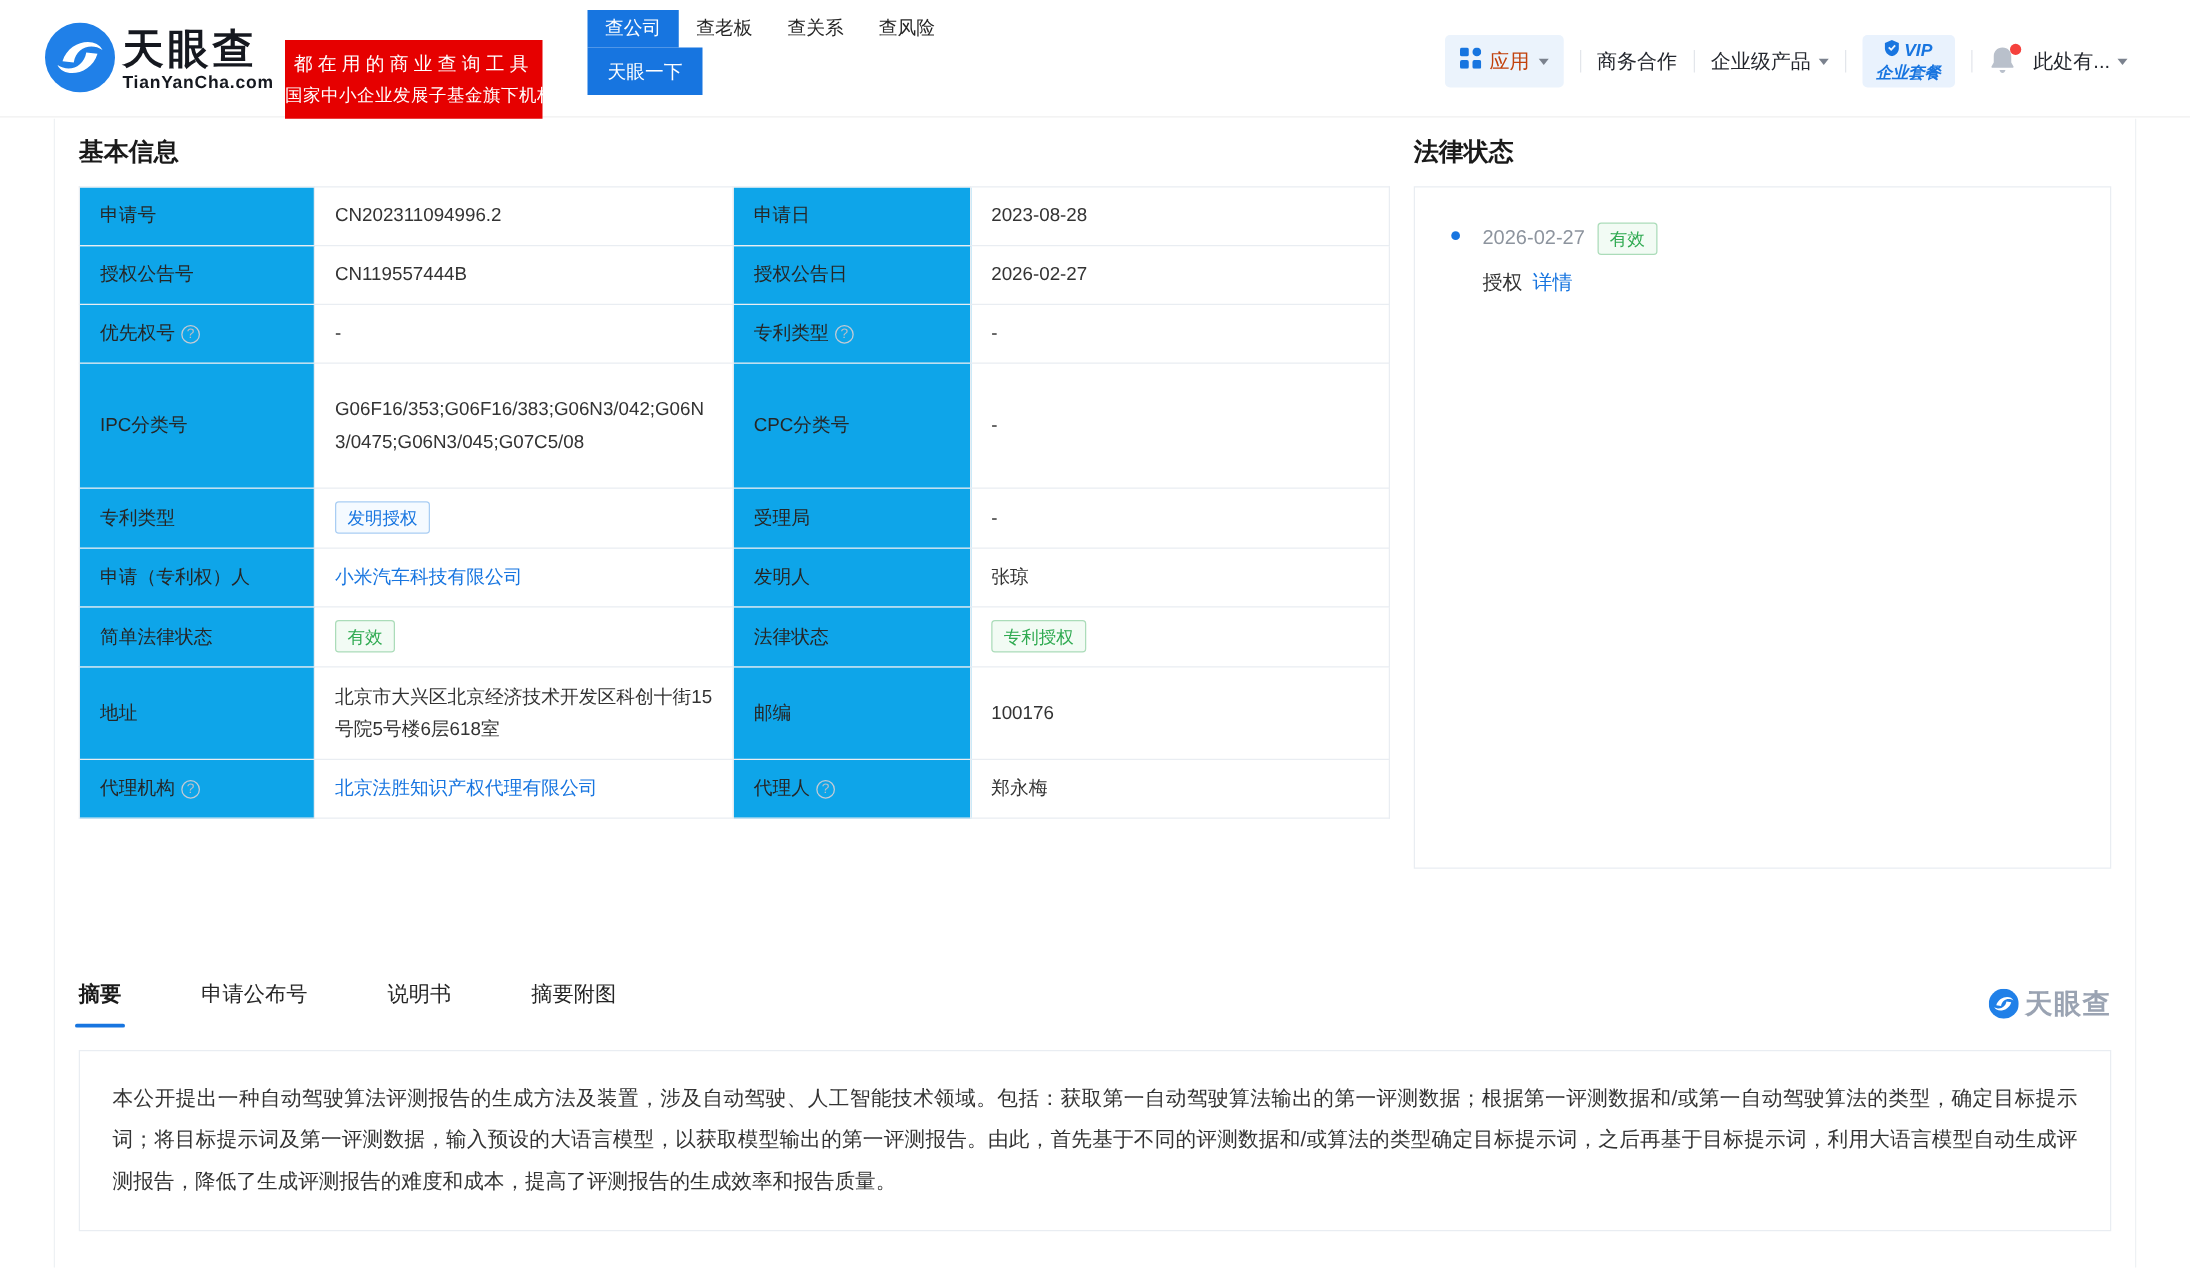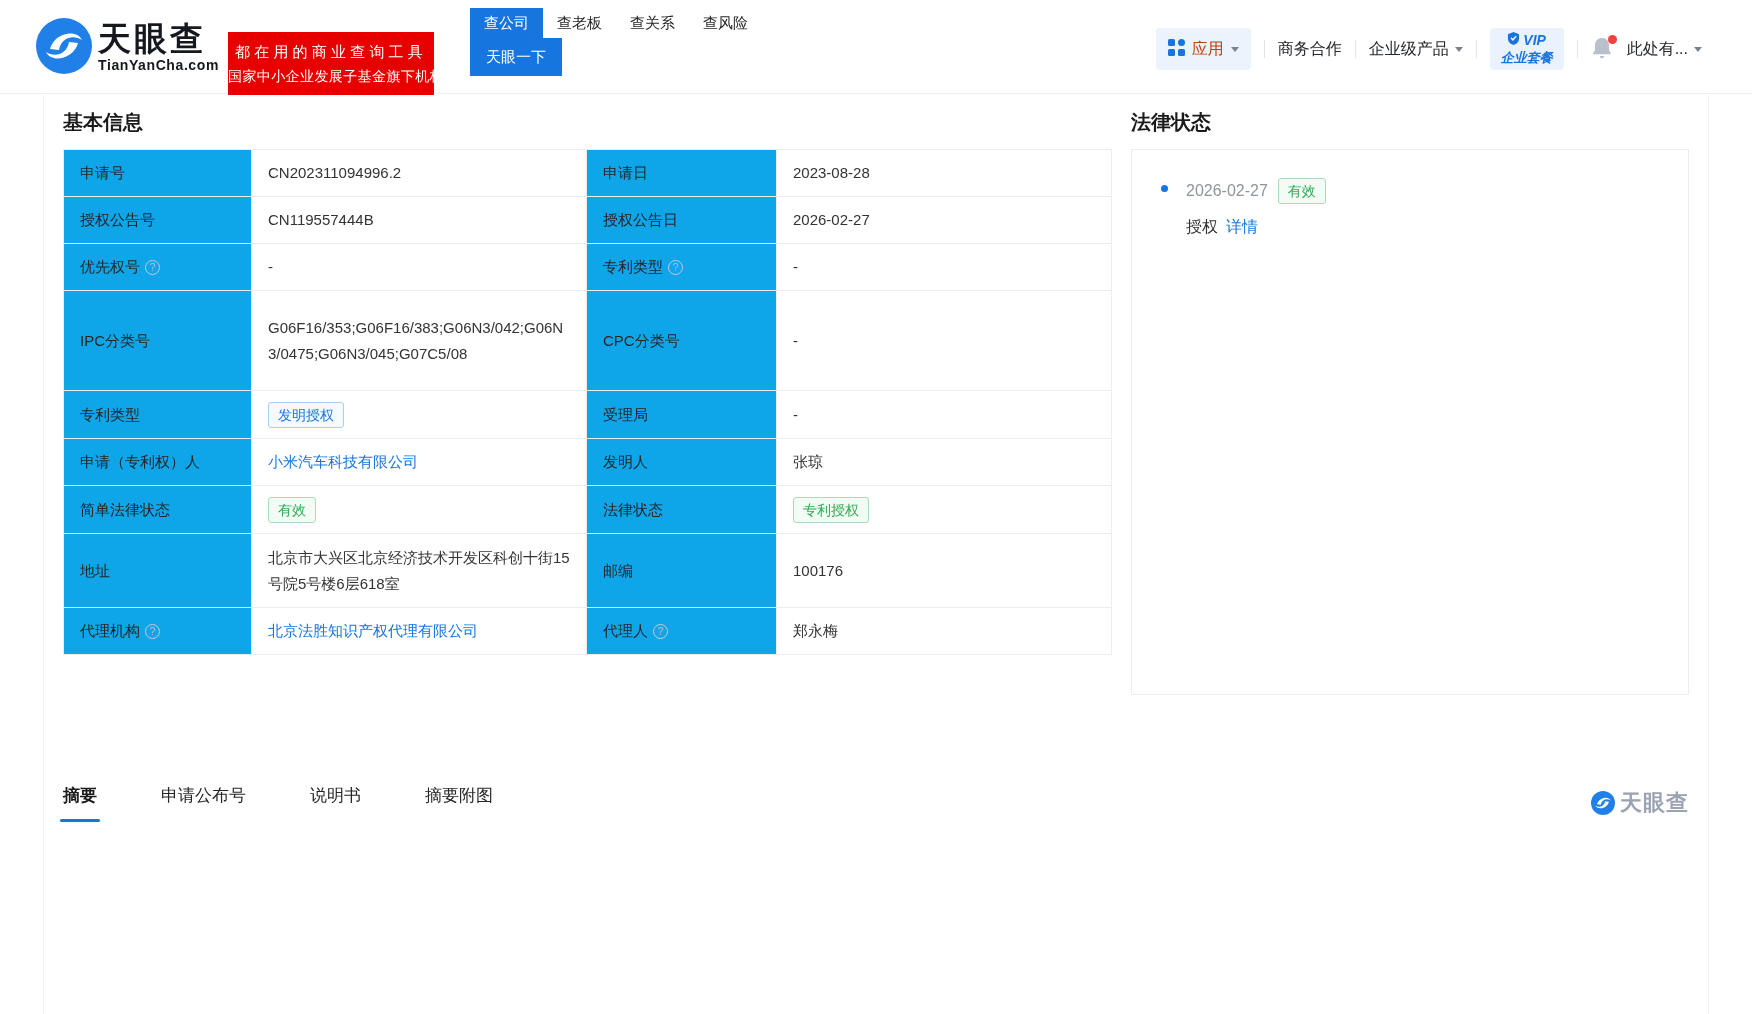--- a/index.html
+++ b/index.html
@@ -290,13 +290,14 @@
     <div class="watermark">
       <svg viewBox="0 0 56 56">
         <circle cx="28" cy="28" r="28" fill="#2080e8"></circle>
         <path d="M14 31 C19 14, 41 11, 46 22 C37 16, 25 20, 23 32 Z" fill="#fff"></path>
         <path d="M42 25 C37 42, 15 45, 10 34 C19 40, 31 36, 33 24 Z" fill="#fff"></path>
       </svg>
       <span>天眼查</span>
     </div>
   </div>
 
+  <div class="abstract-box">本公开提出一种自动驾驶算法评测报告的生成方法及装置，涉及自动驾驶、人工智能技术领域。包括：获取第一自动驾驶算法输出的第一评测数据；根据第一评测数据和/或第一自动驾驶算法的类型，确定目标提示词；将目标提示词及第一评测数据，输入预设的大语言模型，以获取模型输出的第一评测报告。由此，首先基于不同的评测数据和/或算法的类型确定目标提示词，之后再基于目标提示词，利用大语言模型自动生成评测报告，降低了生成评测报告的难度和成本，提高了评测报告的生成效率和报告质量。</div>
 </div>
 
 </body></html>

